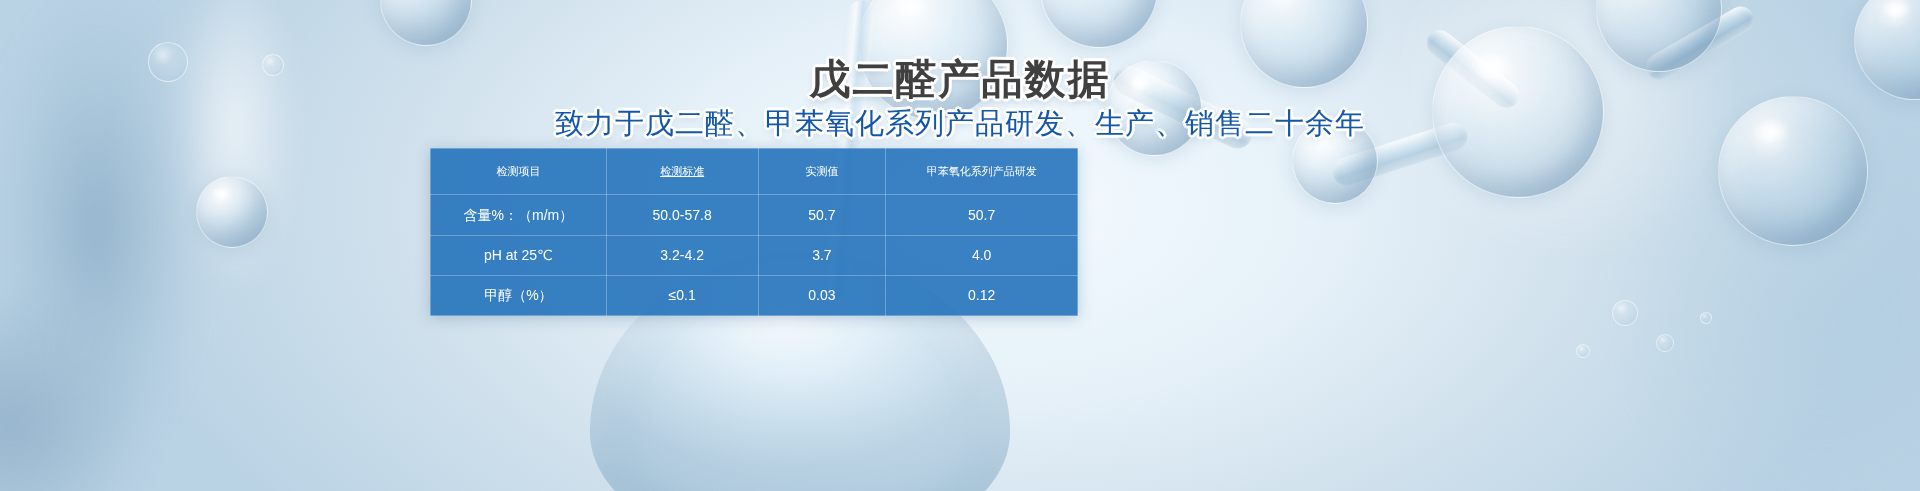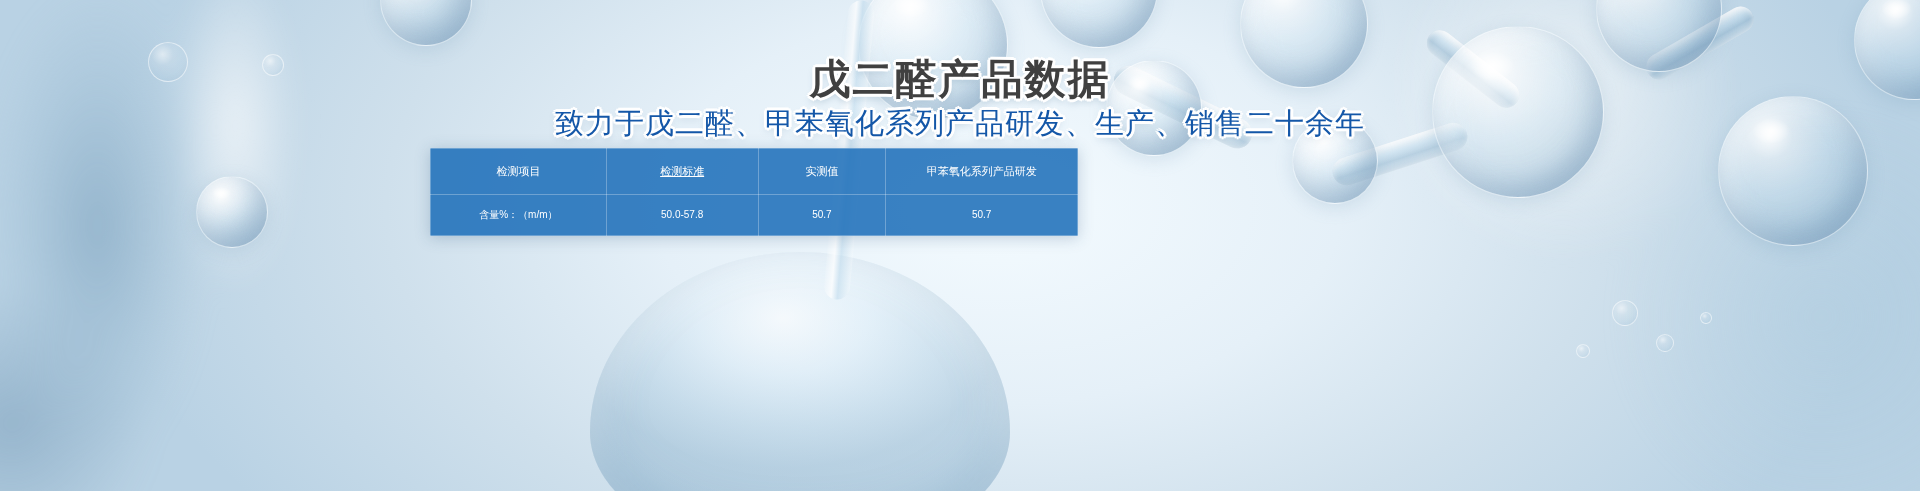--- a/index.html
+++ b/index.html
@@ -106,21 +106,21 @@
     width:648px;
     border-collapse:collapse;
     background:rgba(31,112,186,.88);
     box-shadow:0 2px 14px rgba(40,80,120,.25);
   }
   #spec-table th, #spec-table td {
     color:#ffffff;
     text-align:center;
     font-weight:normal;
     border:1px solid rgba(255,255,255,.28);
-    font-size:10px;
+    font-size:14px;
     line-height:1.2;
   }
   #spec-table thead th { height:46px; font-size:11px; }
   #spec-table tbody td { height:40px; }
   #spec-table tbody tr:nth-child(1) td { height:41px; }
   .c1 { width:176px; }
   .c2 { width:152px;text-decoration:underline; }
   .c3 { width:128px; }
   .c4 { width:192px; }
 </style>
@@ -174,16 +174,28 @@
         <th class="c4">甲苯氧化系列产品研发</th>
       </tr>
     </thead>
     <tbody>
       <tr>
         <td>含量%：（m/m）</td>
         <td>50.0-57.8</td>
         <td>50.7</td>
         <td>50.7</td>
       </tr>
+      <tr>
+        <td>pH at 25℃</td>
+        <td>3.2-4.2</td>
+        <td>3.7</td>
+        <td>4.0</td>
+      </tr>
+      <tr>
+        <td>甲醇（%）</td>
+        <td>≤0.1</td>
+        <td>0.03</td>
+        <td>0.12</td>
+      </tr>
     </tbody>
   </table>
 
 </div>
 
 </body></html>

